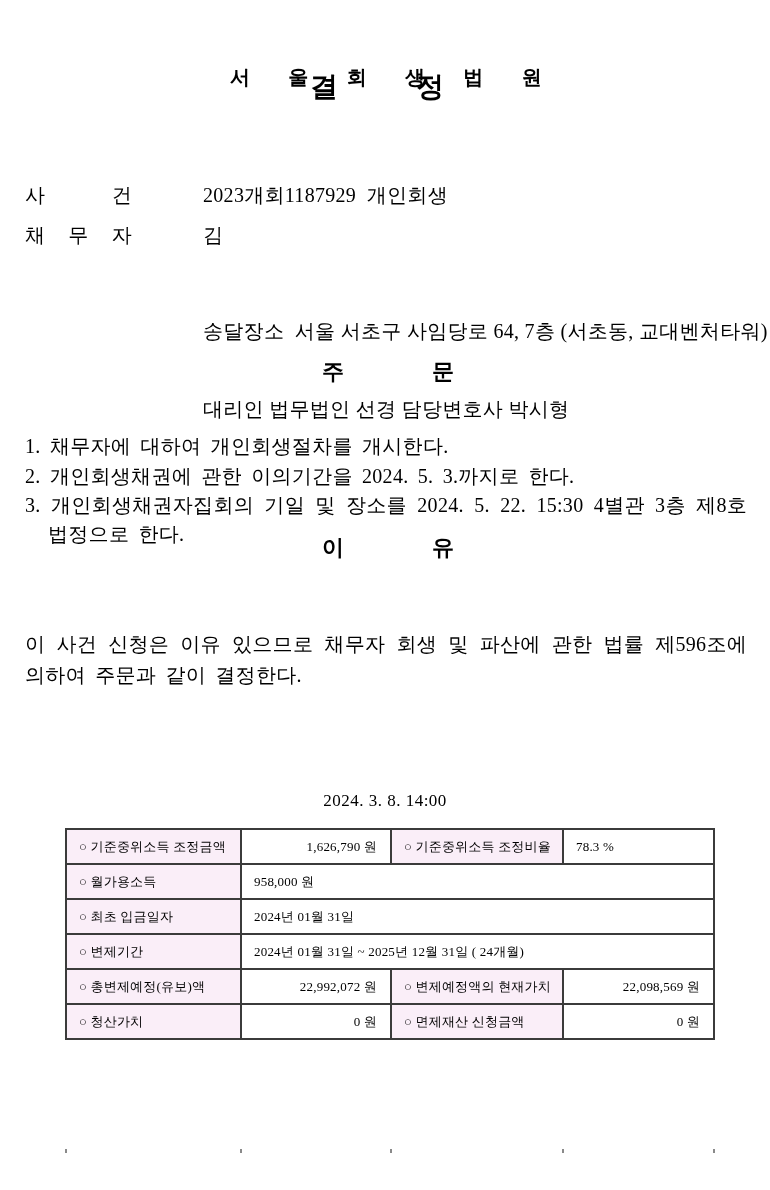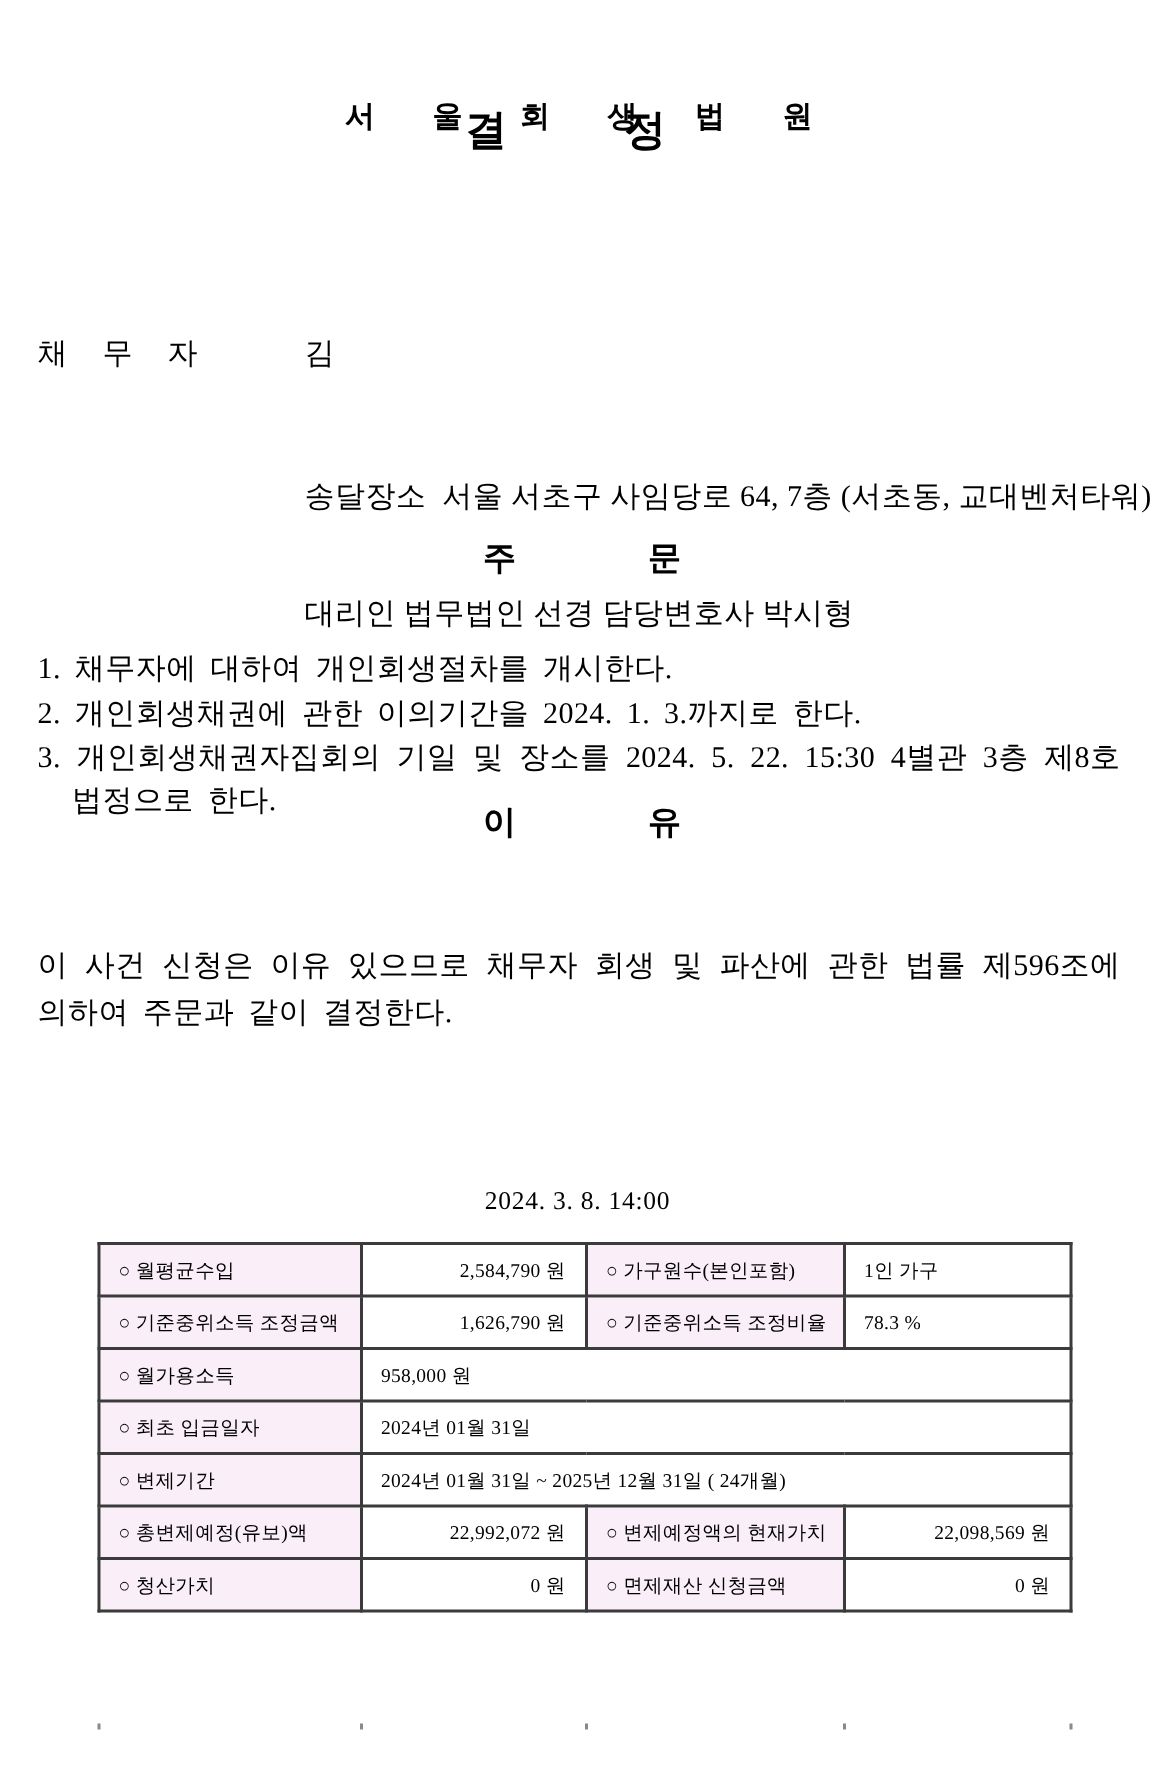--- a/index.html
+++ b/index.html
@@ -137,57 +137,55 @@
   }
 </style>
 </head>
 <body>
 
 <div class="page">
 
   <div class="spread court-name bodytext">서 울 회 생 법 원</div>
   <div class="spread doc-type">결 정</div>
 
+  <div class="field-row case-row bodytext">
+    <span class="field-label">사 건</span>
+    <span class="field-value">2023개회1187929  개인회생</span>
+  </div>
 
   <div class="field-row debtor-row bodytext">
     <span class="field-label">채 무 자</span>
     <span class="field-value">김</span>
   </div>
 
   <div class="address-block bodytext">
     <span class="address-line">송달장소  서울 서초구 사임당로 64, 7층 (서초동, 교대벤처타워)</span>
     <span class="address-line">대리인 법무법인 선경 담당변호사 박시형</span>
   </div>
 
   <div class="spread section-heading order-heading">주 문</div>
 
   <div class="order-item order-item-1 bodytext">1. 채무자에 대하여 개인회생절차를 개시한다.</div>
-  <div class="order-item order-item-2 bodytext">2. 개인회생채권에 관한 이의기간을 2024. 1. 3.까지로 한다.</div>
+  <div class="order-item order-item-2 bodytext">2. 개인회생채권에 관한 이의기간을 2024. 5. 3.까지로 한다.</div>
   <div class="order-item order-item-3 bodytext">3. 개인회생채권자집회의 기일 및 장소를 2024. 5. 22. 15:30 4별관 3층 제8호 법정으로 한다.</div>
 
   <div class="spread section-heading reason-heading">이 유</div>
   <div class="reason-para bodytext">이 사건 신청은 이유 있으므로 채무자 회생 및 파산에 관한 법률 제596조에 의하여 주문과 같이 결정한다.</div>
 
   <div class="datetime">2024. 3. 8. 14:00</div>
 
   <table class="summary-table">
     <colgroup>
       <col style="width:175px">
         <col style="width:150px">
         <col style="width:172px">
         <col style="width:151px">
     </colgroup>
     <tbody>
       <tr>
-        <td class="lbl">○ 월평균수입</td>
-        <td class="val-r">2,584,790 원</td>
-        <td class="lbl">○ 가구원수(본인포함)</td>
-        <td class="val-l">1인 가구</td>
-      </tr>
-      <tr>
         <td class="lbl">○ 기준중위소득 조정금액</td>
         <td class="val-r">1,626,790 원</td>
         <td class="lbl">○ 기준중위소득 조정비율</td>
         <td class="val-l">78.3 %</td>
       </tr>
       <tr>
         <td class="lbl">○ 월가용소득</td>
         <td class="val-l" colspan="3">958,000 원</td>
       </tr>
       <tr>

